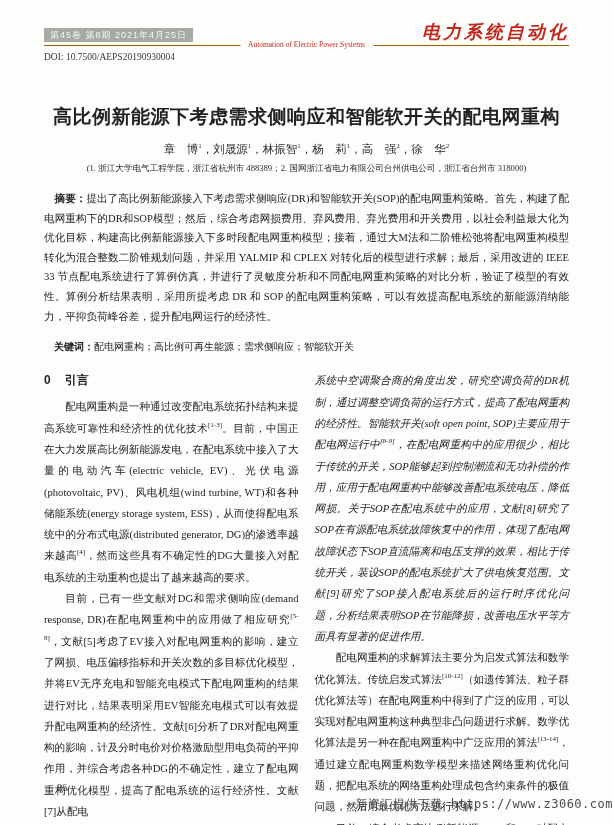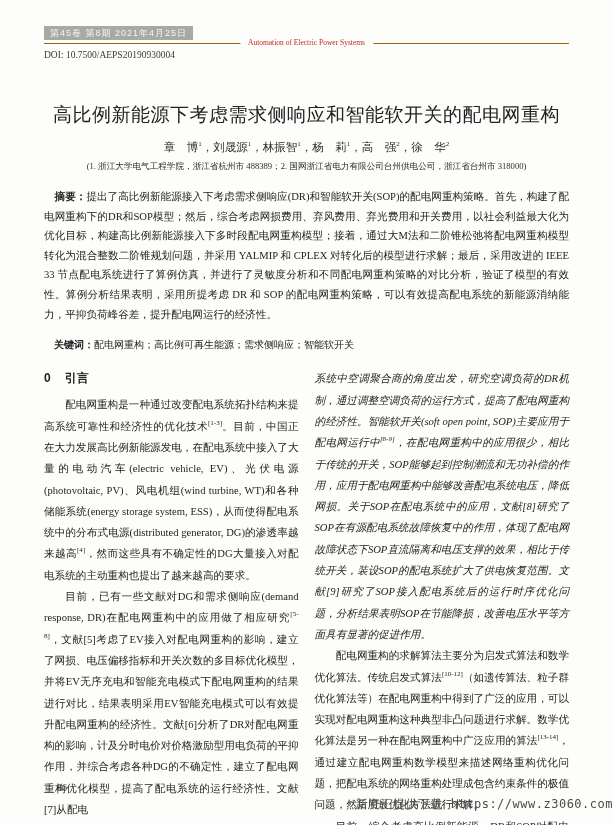--- a/index.html
+++ b/index.html
@@ -47,21 +47,21 @@
     transform:translateX(-50%);
     background:#fdfdfb;padding:0 8px;
     color:var(--journal-red,#c2281e);
     font-size:7.5px;white-space:nowrap;
   }
   .doi{font-size:9.5px;color:#3a3a3a;margin-top:-4px;}
 
   
   .title{
     margin-top:42px;text-align:center;
-    font-size:19px;font-weight:normal;
+    font-size:19px;font-weight:bold;
     letter-spacing:0.5px;color:#222;
   }
   .authors{margin-top:12px;text-align:center;font-size:11.5px;color:#2b2b2b;}
   .authors sup{font-size:7px;}
   .affiliation{margin-top:6px;text-align:center;font-size:8.6px;color:#2b2b2b;}
 
   
   .abstract{
     margin-top:14px;font-size:10.6px;line-height:19.6px;
     text-align:justify;text-indent:1em;color:#222;
@@ -104,20 +104,23 @@
 <body>
 
 <div class="page">
   <div class="content">
 
     <div class="header">
       <div class="header-top">
         <div class="header-left">
           <span class="issue-box">第45卷 第8期 2021年4月25日</span>
         </div>
+        <div class="logo-block">
+          <div class="journal-cn">电力系统自动化</div>
+        </div>
       </div>
       <div class="header-line">
         <span class="journal-en">Automation of Electric Power Systems</span>
       </div>
       <div class="doi">DOI: 10.7500/AEPS20190930004</div>
     </div>
 
     <div class="title">高比例新能源下考虑需求侧响应和智能软开关的配电网重构</div>
     <div class="authors">章　博<sup>1</sup>，刘晟源<sup>1</sup>，林振智<sup>1</sup>，杨　莉<sup>1</sup>，高　强<sup>2</sup>，徐　华<sup>2</sup></div>
     <div class="affiliation">(1. 浙江大学电气工程学院，浙江省杭州市 488389；2. 国网浙江省电力有限公司台州供电公司，浙江省台州市 318000)</div>

